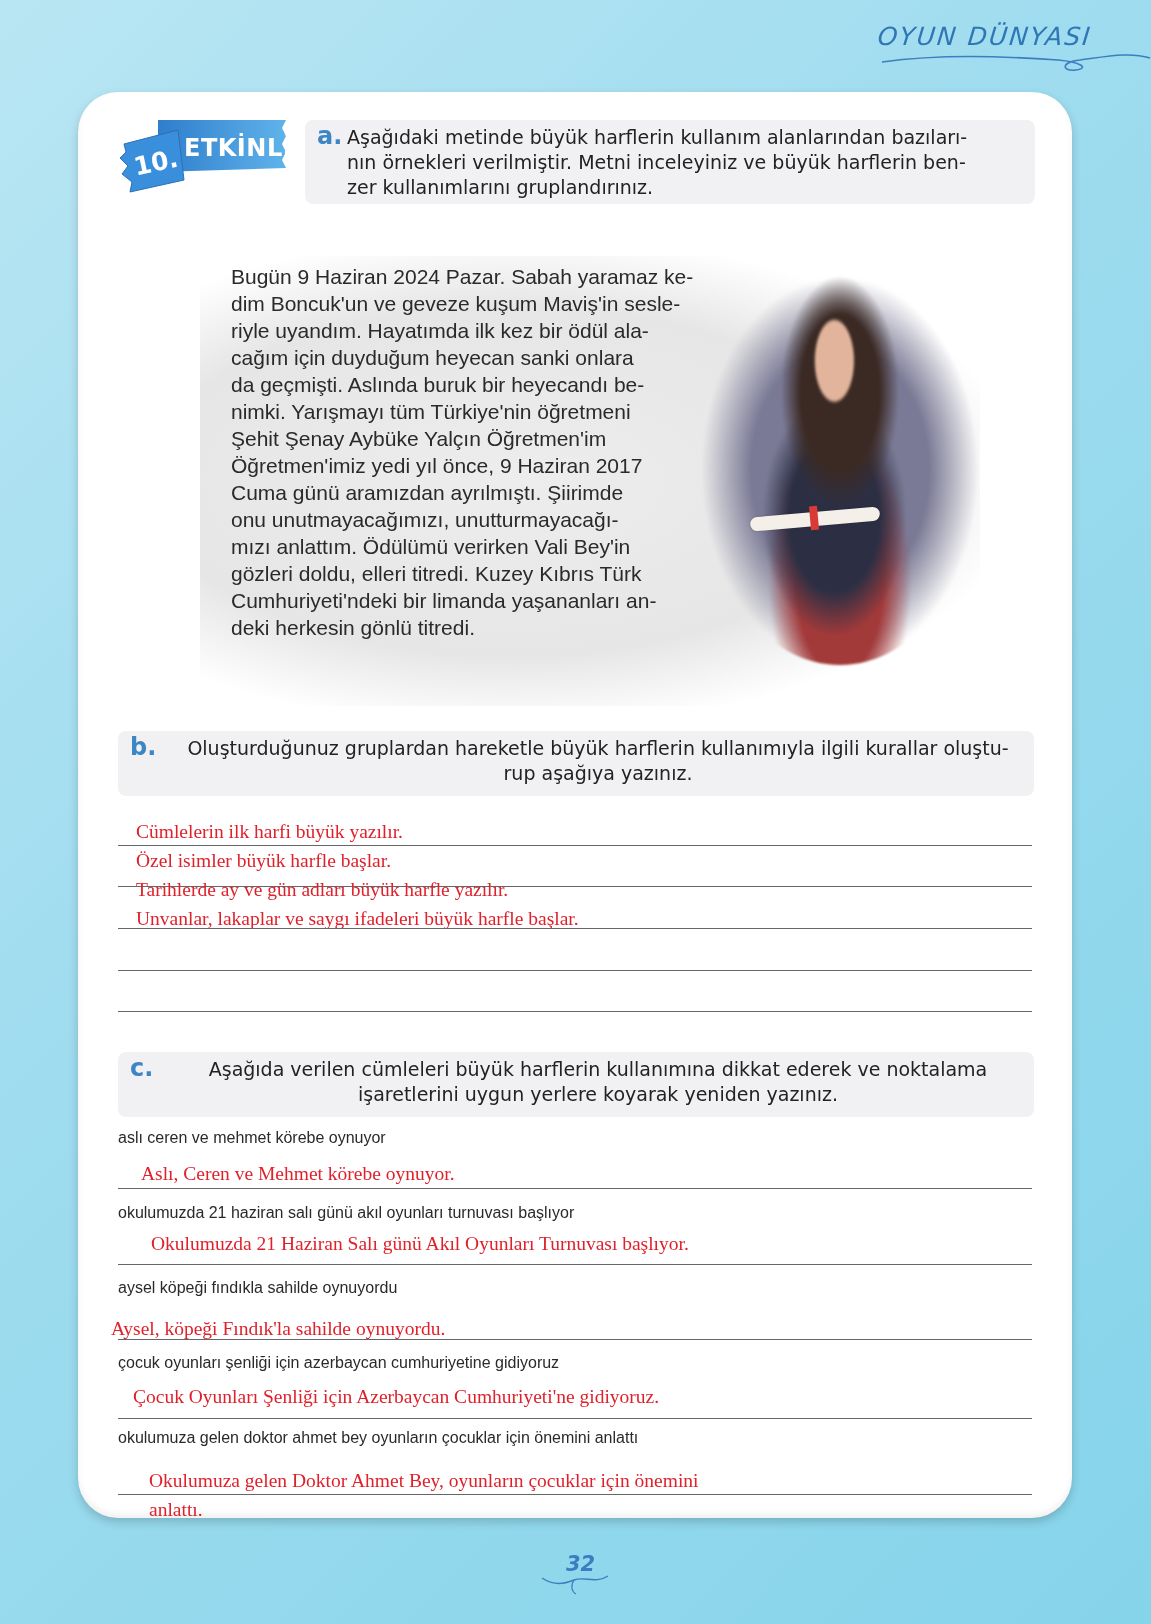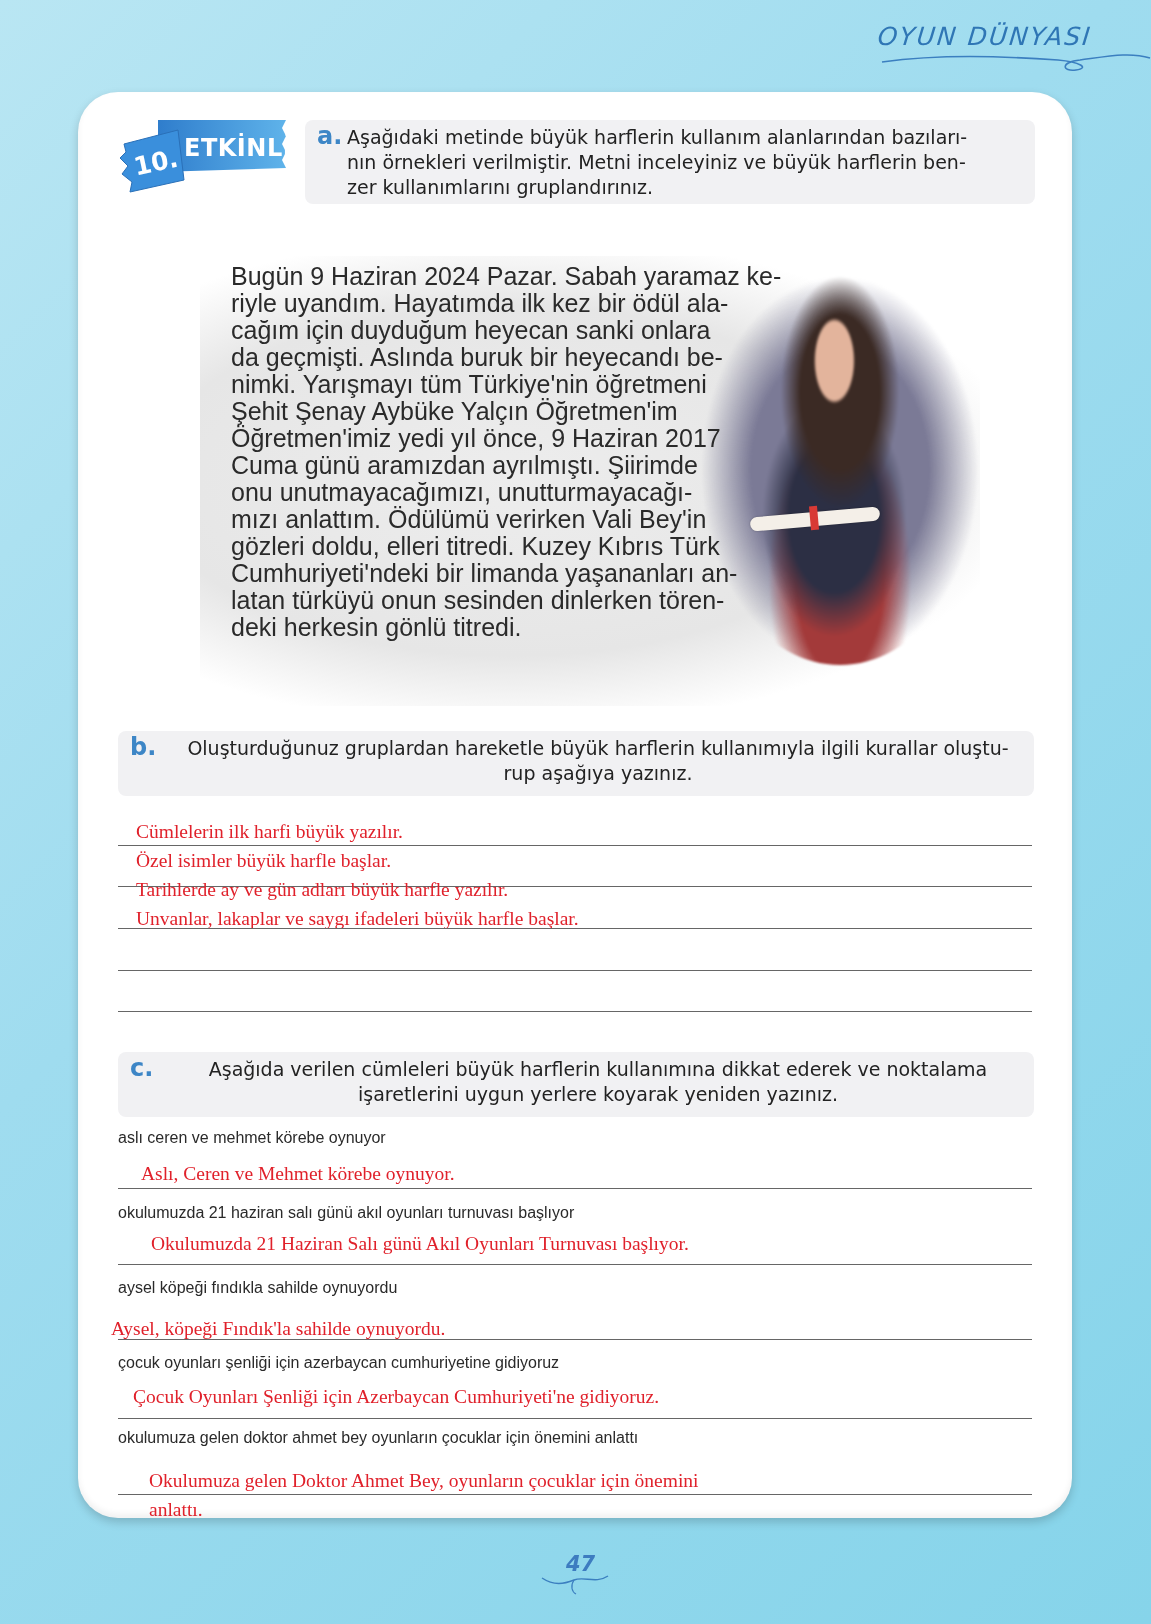--- a/index.html
+++ b/index.html
@@ -42,21 +42,21 @@
   .inst-a .txt { left:42px; text-align:justify; }
   .inst-b { left:118px; top:731px; width:916px; height:65px; }
   .inst-c { left:118px; top:1052px; width:916px; height:65px; }
 
   .story-bg {
     position:absolute; left:200px; top:256px; width:780px; height:450px;
     background: radial-gradient(ellipse at 40% 50%, #ededed 0%, #e6e6e6 55%, rgba(255,255,255,0) 78%);
   }
   .story {
     position:absolute; left:231px; top:263px; width:500px;
-    font-family:"Liberation Sans", sans-serif; font-size:25px; line-height:27px; color:#2a2a2a;
+    font-family:"Liberation Sans", sans-serif; font-size:21px; line-height:27px; color:#2a2a2a;
   }
   .story div { white-space:nowrap; }
   .portrait {
     position:absolute; left:700px; top:275px; width:280px; height:390px; border-radius:50%;
     background:
       radial-gradient(ellipse at 48% 22%, #e3b49c 0 9%, rgba(0,0,0,0) 10%),
       radial-gradient(ellipse at 50% 30%, #3b2a24 0 20%, rgba(0,0,0,0) 30%),
       radial-gradient(ellipse at 48% 62%, #2c2f44 0 22%, rgba(0,0,0,0) 35%),
       radial-gradient(ellipse at 50% 78%, #a33a3a 0 22%, rgba(0,0,0,0) 36%),
       radial-gradient(ellipse at 50% 50%, #7b7a96 0 45%, rgba(255,255,255,0) 70%);
@@ -116,32 +116,32 @@
     <div>zer kullanımlarını gruplandırınız.</div>
   </div>
 </div>
 
 <div class="story-bg"></div>
 <div class="portrait"></div>
 <div class="scroll"></div>
 <div class="scroll-ribbon"></div>
 <div class="story">
   <div>Bugün 9 Haziran 2024 Pazar. Sabah yaramaz ke-</div>
+  <div>dim Boncuk'un ve geveze kuşum Maviş'in sesle-</div>
   <div>riyle uyandım. Hayatımda ilk kez bir ödül ala-</div>
   <div>cağım için duyduğum heyecan sanki onlara</div>
   <div>da geçmişti. Aslında buruk bir heyecandı be-</div>
   <div>nimki. Yarışmayı tüm Türkiye'nin öğretmeni</div>
   <div>Şehit Şenay Aybüke Yalçın Öğretmen'im</div>
   <div>Öğretmen'imiz yedi yıl önce, 9 Haziran 2017</div>
   <div>Cuma günü aramızdan ayrılmıştı. Şiirimde</div>
   <div>onu unutmayacağımızı, unutturmayacağı-</div>
   <div>mızı anlattım. Ödülümü verirken Vali Bey'in</div>
   <div>gözleri doldu, elleri titredi. Kuzey Kıbrıs Türk</div>
   <div>Cumhuriyeti'ndeki bir limanda yaşananları an-</div>
-  <div>latan türküyü onun sesinden dinlerken tören-</div>
   <div>deki herkesin gönlü titredi.</div>
 </div>
 
 <div class="instruction inst-b">
   <span class="letter">b.</span>
   <div class="txt">
     <div>Oluşturduğunuz gruplardan hareketle büyük harflerin kullanımıyla ilgili kurallar oluştu-</div>
     <div>rup aşağıya yazınız.</div>
   </div>
 </div>
@@ -178,17 +178,17 @@
 
 <div class="question" style="top:1354px">çocuk oyunları şenliği için azerbaycan cumhuriyetine gidiyoruz</div>
 <div class="answer" style="left:133px;top:1386px">Çocuk Oyunları Şenliği için Azerbaycan Cumhuriyeti'ne gidiyoruz.</div>
 <div class="rule" style="top:1418px"></div>
 
 <div class="question" style="top:1429px">okulumuza gelen doktor ahmet bey oyunların çocuklar için önemini anlattı</div>
 <div class="answer" style="left:149px;top:1470px">Okulumuza gelen Doktor Ahmet Bey, oyunların çocuklar için önemini</div>
 <div class="rule" style="top:1494px"></div>
 <div class="answer" style="left:149px;top:1499px">anlattı.</div>
 
-<div class="page-num">47</div>
+<div class="page-num">32</div>
 <svg class="page-swoosh" width="70" height="24" viewBox="0 0 70 24">
   <path d="M2 6 C 14 14, 24 12, 34 8 C 44 4, 56 12, 68 4" fill="none" stroke="#3b7fc0" stroke-width="1.4"></path>
   <path d="M34 8 C 30 14, 32 20, 36 22" fill="none" stroke="#3b7fc0" stroke-width="1.2"></path>
 </svg>
 
 </body></html>

